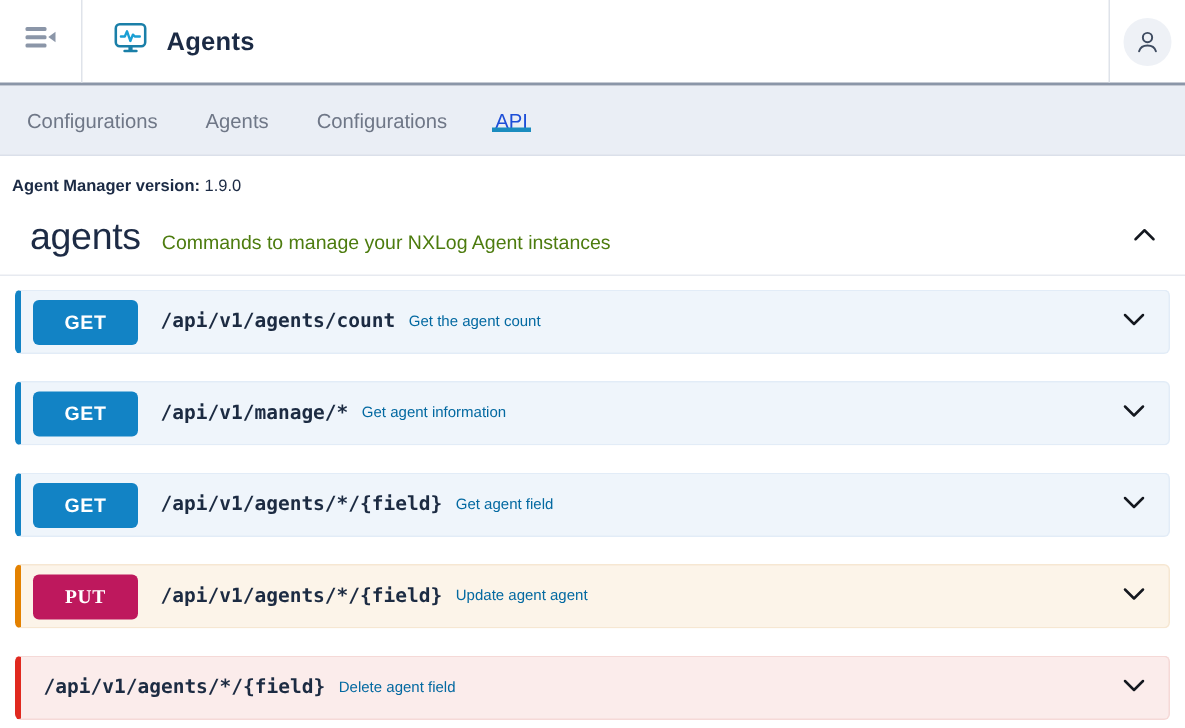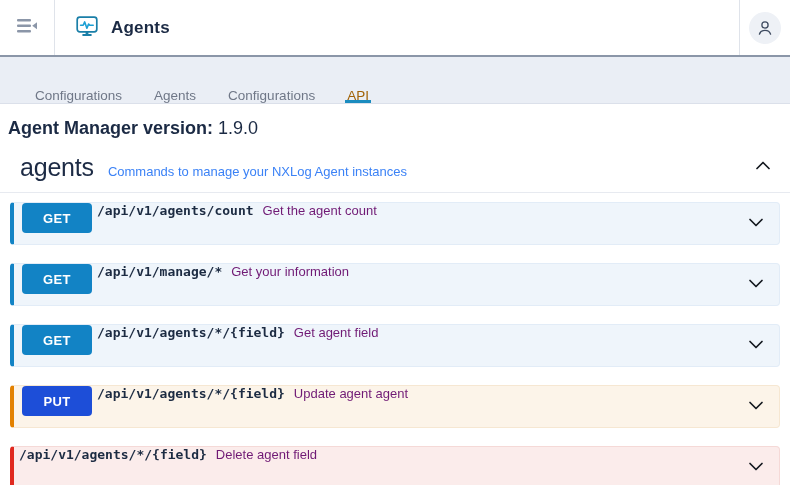--- a/index.html
+++ b/index.html
@@ -57,47 +57,47 @@
     align-items: center;
     justify-content: center;
   }
 
   
   .tabbar {
     height: 47px;
     background: #eaeef5;
     border-bottom: 1px solid #dbe0ea;
     display: flex;
-    align-items: flex-end;
-    padding-left: 19px;
+    align-items: center;
+    padding-left: 2px;
   }
   .tab {
     display: flex;
     align-items: center;
     padding: 0 16px;
     font-size: 13.5px;
     color: #6f7787;
     position: relative;
     cursor: pointer;
     white-space: nowrap;
   }
-  .tab.active { color: #a16207; }
+  .tab.active { color: #1d4ed8; }
   .tab.active::after {
     content: "";
     position: absolute;
     left: 14px; right: 14px;
     bottom: 0;
     height: 3px;
     background: #1a8cbf;
   }
 
   
   .content { padding: 0; background:#fff; }
   .version-line {
-    font-size: 18px;
+    font-size: 11px;
     color: #1b2a44;
     padding: 14px 0 0 8px;
   }
   .version-line .lbl { font-weight: bold; }
   .version-line .val { font-weight: normal; }
 
   .section-header {
     margin: 14px 0 0 0;
     padding: 0 14px 10px 20px;
     display: flex;
@@ -106,34 +106,34 @@
     position: relative;
   }
   .section-title {
     font-size: 25px;
     font-weight: 300;
     color: #1d2b45;
     letter-spacing: -0.2px;
   }
   .section-desc {
     font-size: 13px;
-    color: #3b82f6;
+    color: #4d7c0f;
     margin-left: 14px;
   }
   .section-chevron {
     position: absolute;
     right: 16px;
     top: 2px;
   }
 
   .op-list { padding: 9px 10px 0 10px; }
   .op-row {
     position: relative;
     display: flex;
-    align-items: flex-start;
+    align-items: center;
     height: 43px;
     border-radius: 4px;
     margin-bottom: 18px;
     cursor: pointer;
   }
   .op-row.get    { background:#eff5fb; border:1px solid #e2ecf7; border-left:4px solid #1283c5; }
   .op-row.put    { background:#fcf4e9; border:1px solid #f6e7d2; border-left:4px solid #e38100; }
   .op-row.delete { background:#fbeceb; border:1px solid #f5d9d7; border-left:4px solid #e0291f; }
 
   .badge {
@@ -144,35 +144,35 @@
     border-radius: 4px;
     color: #ffffff;
     font-size: 13px;
     font-weight: bold;
     letter-spacing: .4px;
     display: flex;
     align-items: center;
     justify-content: center;
   }
   .badge.get    { background:#1283c5; }
-  .badge.put    { background:#1d4ed8; }
+  .badge.put    { background:#be185d;font-family:Liberation Serif, serif; }
   .badge.delete { background:#e0291f; }
 
   .op-path {
-    margin-left: 5px;
+    margin-left: 15px;
     font-family: "DejaVu Sans Mono", monospace;
     font-size: 13px;
     font-weight: bold;
     color: #1c2b42;
     white-space: nowrap;
   }
   .op-desc {
     margin-left: 9px;
-    font-size: 13px;
-    color: #701a75;
+    font-size: 10px;
+    color: #0369a1;
     white-space: nowrap;
   }
   .row-chevron {
     position: absolute;
     right: 12px;
     top: 50%;
     transform: translateY(-50%);
   }
 </style>
 </head>
@@ -243,21 +243,21 @@
       <span class="row-chevron">
         <svg width="22" height="22" viewBox="0 0 22 22">
           <path d="M5 8.5 L11 14.5 L17 8.5" fill="none" stroke="#14181f" stroke-width="1.7" stroke-linecap="round" stroke-linejoin="round"></path>
         </svg>
       </span>
     </div>
 
     <div class="op-row get">
       <span class="badge get">GET</span>
       <span class="op-path">/api/v1/manage/*</span>
-      <span class="op-desc">Get your information</span>
+      <span class="op-desc">Get agent information</span>
       <span class="row-chevron">
         <svg width="22" height="22" viewBox="0 0 22 22">
           <path d="M5 8.5 L11 14.5 L17 8.5" fill="none" stroke="#14181f" stroke-width="1.7" stroke-linecap="round" stroke-linejoin="round"></path>
         </svg>
       </span>
     </div>
 
     <div class="op-row get">
       <span class="badge get">GET</span>
       <span class="op-path">/api/v1/agents/*/{field}</span>

